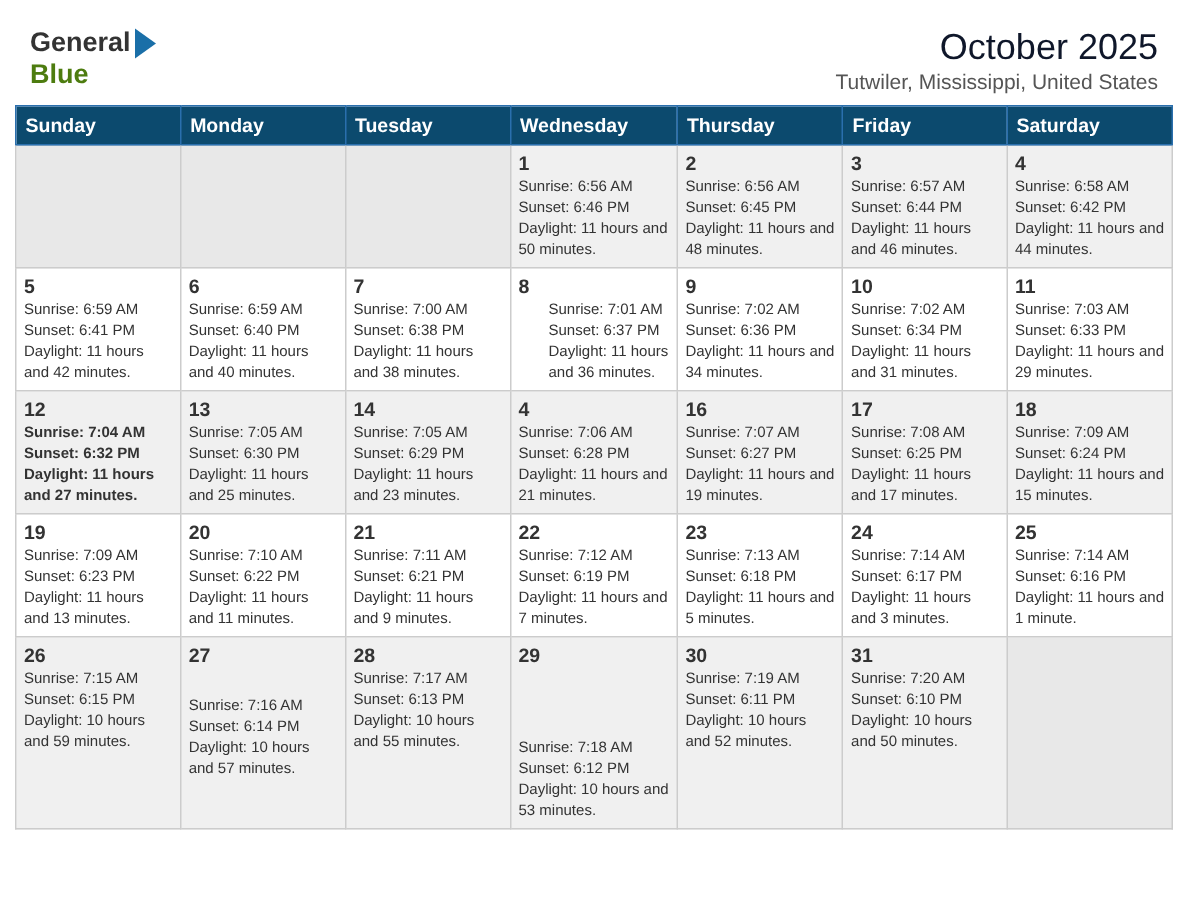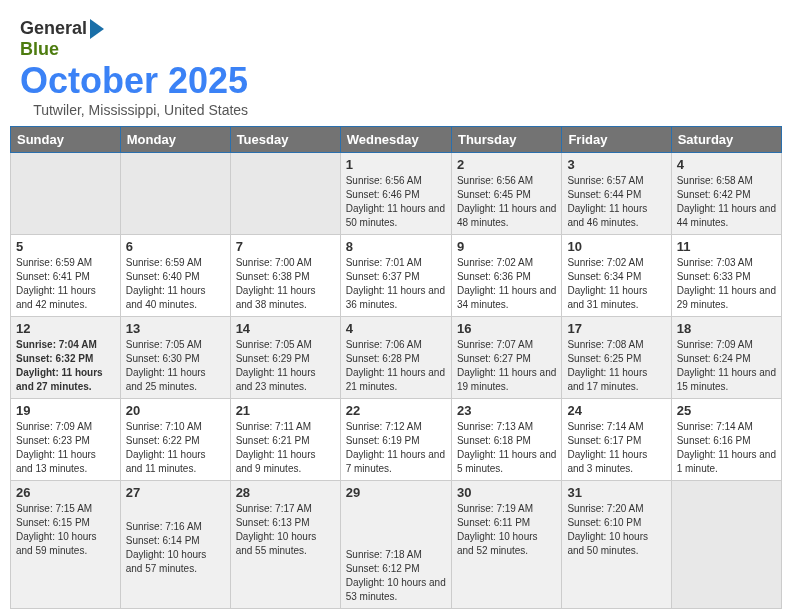--- a/index.html
+++ b/index.html
@@ -8,50 +8,49 @@
       background: #fff;
       width: 792px;
       min-height: 612px;
       padding: 10px;
     }
     .header {
       display: flex;
       justify-content: space-between;
       align-items: flex-start;
       padding: 8px 10px 4px 10px;
-      flex-direction: column;
     }
     .logo {
       display: flex;
       flex-direction: column;
       align-items: flex-start;
     }
     .logo-line {
       display: flex;
       align-items: center;
     }
     .title-section {
       text-align: right;
     }
     .month-title {
-      font-size: 36px;
-      font-weight: bold;
-      color: #3b82f6;
+      font-size: 24px;
+      font-weight: normal;
+      color: #0f172a;
     }
     .location-title {
       font-size: 14px;
       color: #555;
     }
     .calendar {
       width: 100%;
       border-collapse: collapse;
       margin-top: 4px;
     }
     .calendar th {
-      background-color: #737373;
+      background-color: #0c4a6e;
       color: white;
       text-align: left;
       padding: 5px 6px;
       font-size: 13px;
       border: 1px solid #2a6fad;
     }
     .calendar td {
       border: 1px solid #ccc;
       vertical-align: top;
       padding: 4px 5px;
@@ -157,21 +156,21 @@
 Daylight: 11 hours and 40 minutes.</div>
         </td>
         <td>
           <div class="day-number">7</div>
           <div class="day-info" style="white-space: pre-line;">Sunrise: 7:00 AM
 Sunset: 6:38 PM
 Daylight: 11 hours and 38 minutes.</div>
         </td>
         <td>
           <div class="day-number">8</div>
-          <div class="day-info" style="white-space: pre-line;">Sunrise: 7:01 AM
+          <div class="day-info" style="white-space: pre-line; margin-left: 20px;">Sunrise: 7:01 AM
 Sunset: 6:37 PM
 Daylight: 11 hours and 36 minutes.</div>
         </td>
         <td>
           <div class="day-number">9</div>
           <div class="day-info" style="white-space: pre-line;">Sunrise: 7:02 AM
 Sunset: 6:36 PM
 Daylight: 11 hours and 34 minutes.</div>
         </td>
         <td>

